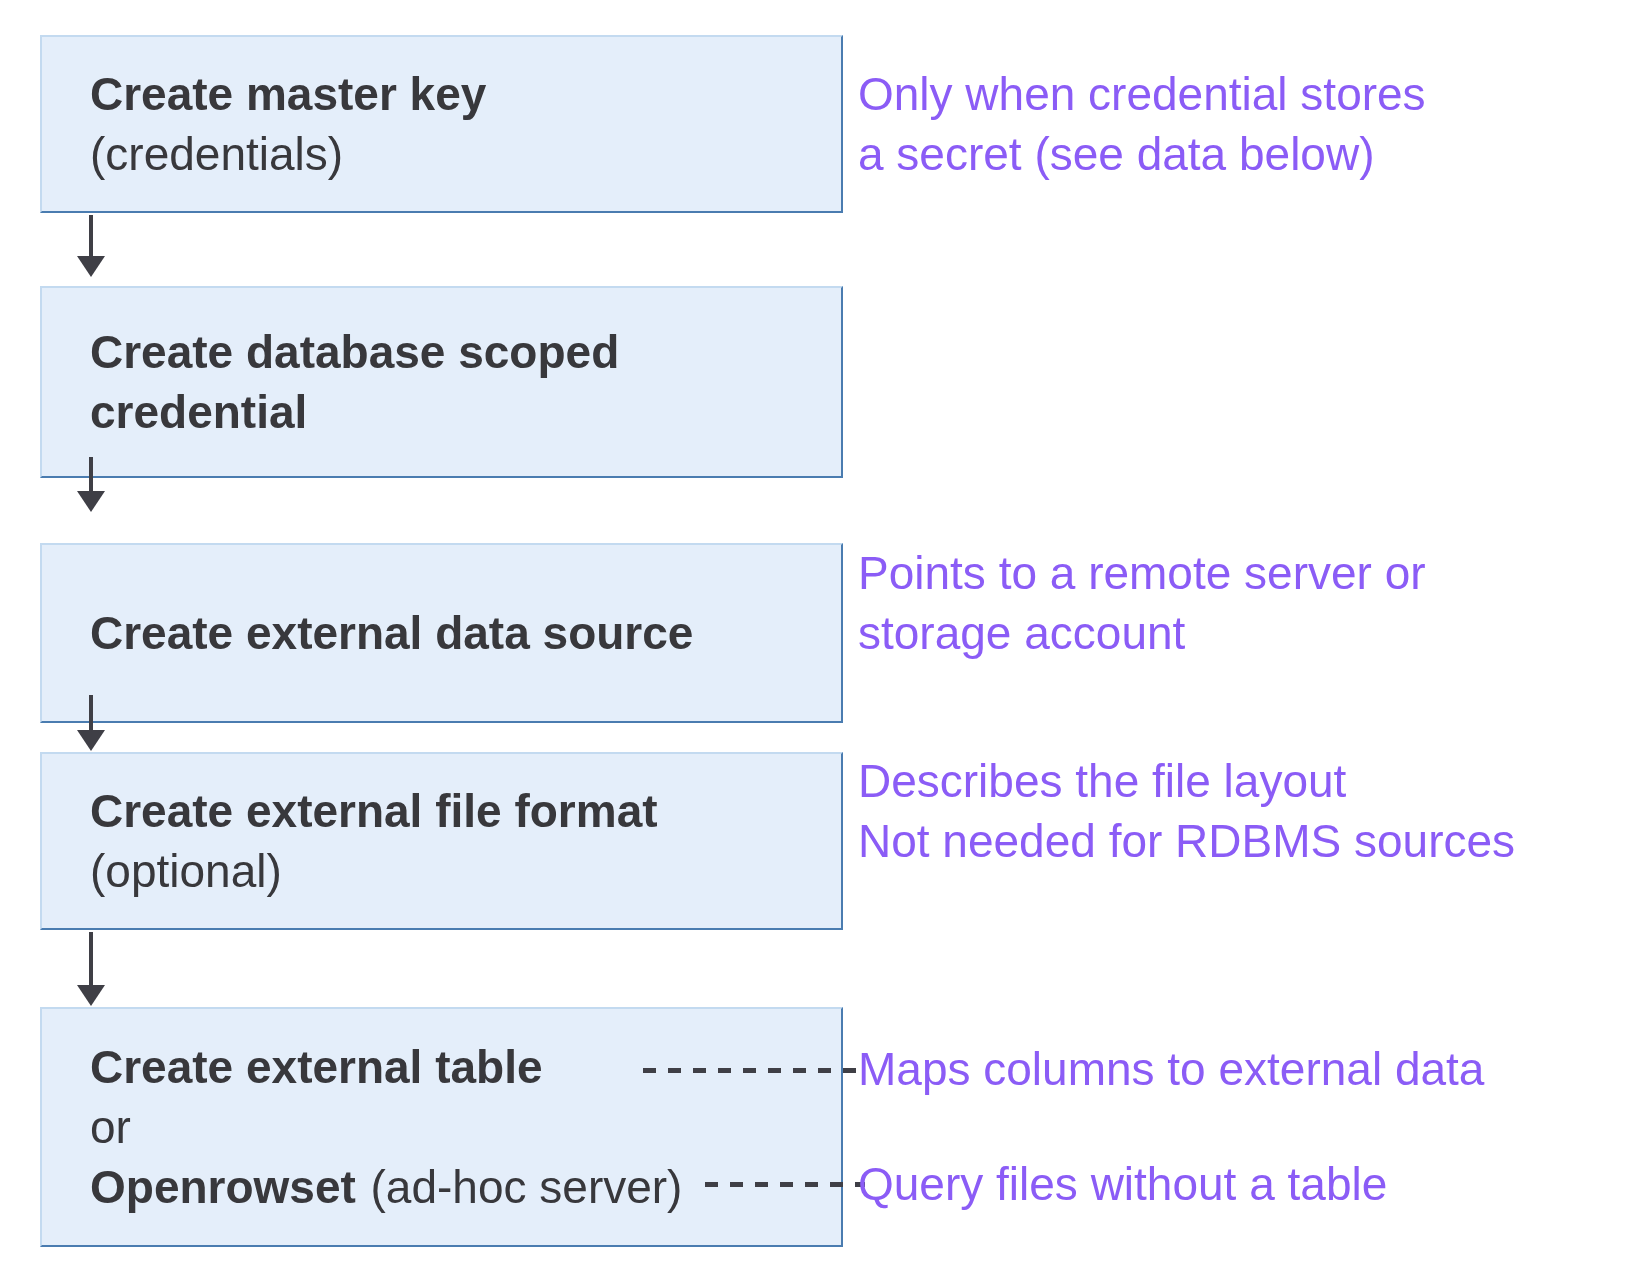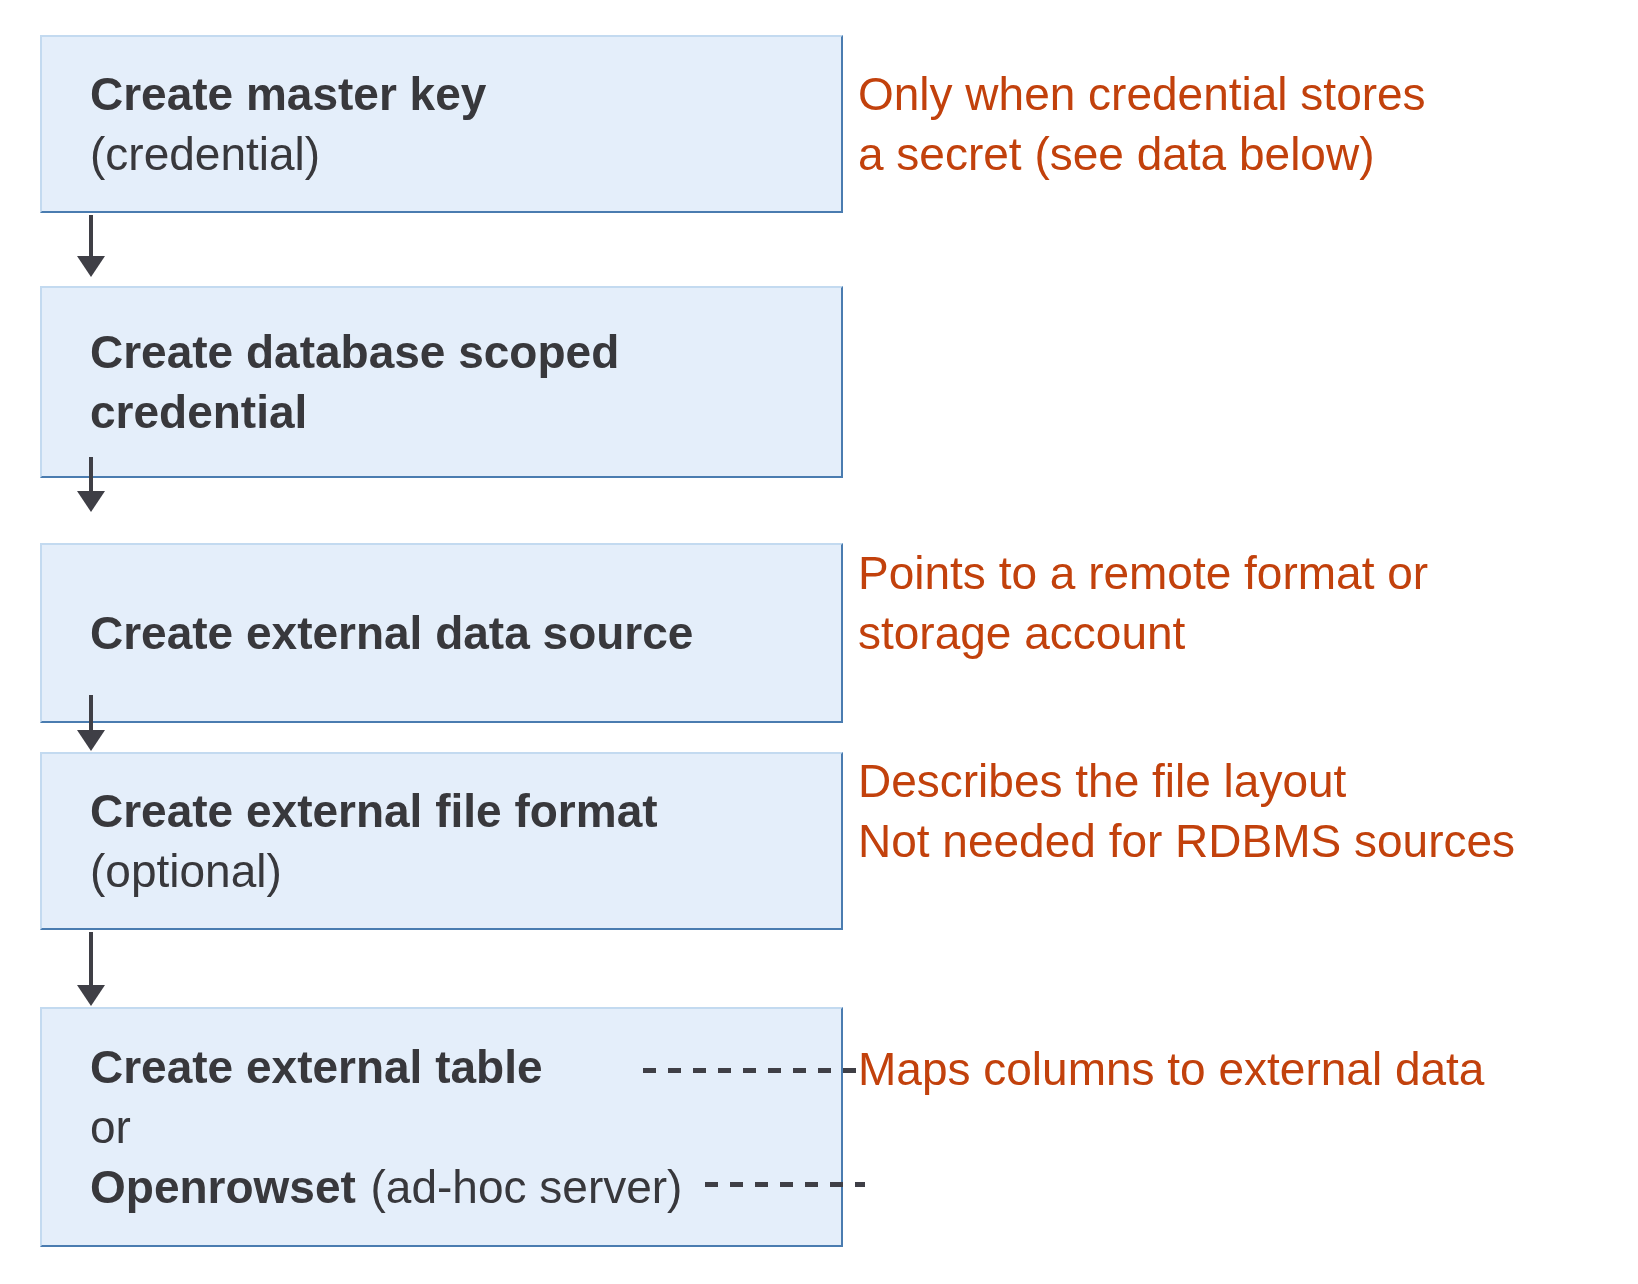--- a/index.html
+++ b/index.html
@@ -41,21 +41,21 @@
   .t-reg  { font-weight: 400; }
   .qualifier-inline { font-weight: 400; margin-left: 0.32em; }
 
   .annotation {
     position: absolute;
     left: 858px;
     width: 770px;
     font-size: 46px;
     line-height: 60px;
     font-weight: 400;
-    color: #c2410c;
+    color: #8b5cf6;
   }
   .annotation div { white-space: nowrap; }
 
   .arrow {
     position: absolute;
     left: 77px;
     width: 28px;
   }
   .arrow-shaft {
     position: absolute;
@@ -82,21 +82,21 @@
     background: repeating-linear-gradient(90deg, #3f3f46 0 13px, transparent 13px 25px);
   }
 </style>
 </head>
 <body>
 
 <div id="canvas">
 
   <div class="flow-box" style="top:35px;height:178px">
     <div class="box-line t-bold">Create master key</div>
-    <div class="box-line t-reg">(credential)</div>
+    <div class="box-line t-reg">(credentials)</div>
   </div>
 
   <div class="arrow" style="top:215px;height:62px">
     <div class="arrow-shaft"></div>
     <div class="arrow-head"></div>
   </div>
 
   <div class="flow-box" style="top:286px;height:192px">
     <div class="box-line t-bold">Create database scoped</div>
     <div class="box-line t-bold">credential</div>
@@ -135,27 +135,30 @@
   <div class="dashed-connector" style="top:1068px;left:643px;width:222px"></div>
   <div class="dashed-connector" style="top:1182px;left:705px;width:160px"></div>
 
   <div class="annotation" style="top:64px">
     <div>Only when credential stores</div>
     <div>a secret (see data below)</div>
   </div>
 
 
   <div class="annotation" style="top:543px">
-    <div>Points to a remote format or</div>
+    <div>Points to a remote server or</div>
     <div>storage account</div>
   </div>
 
   <div class="annotation" style="top:751px">
     <div>Describes the file layout</div>
     <div>Not needed for RDBMS sources</div>
   </div>
 
   <div class="annotation" style="top:1039px">
     <div>Maps columns to external data</div>
   </div>
 
+  <div class="annotation" style="top:1154px">
+    <div>Query files without a table</div>
+  </div>
 
 </div>
 
 </body></html>

